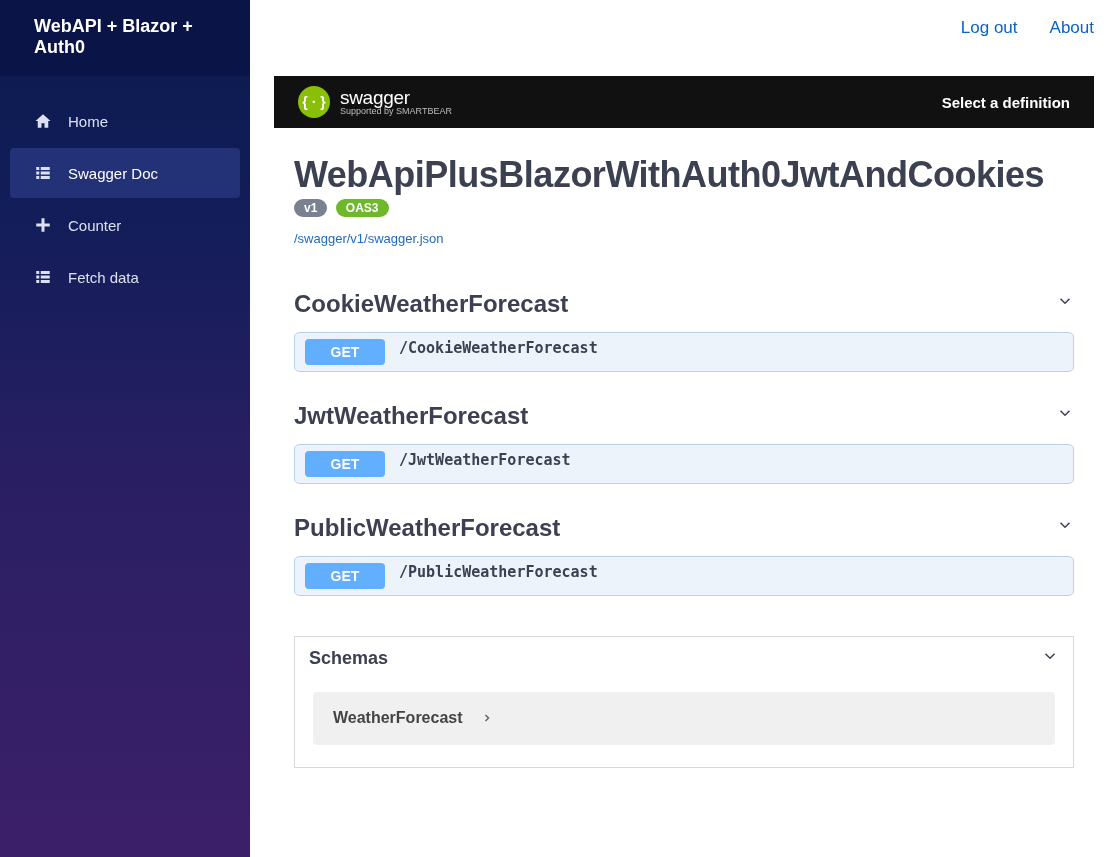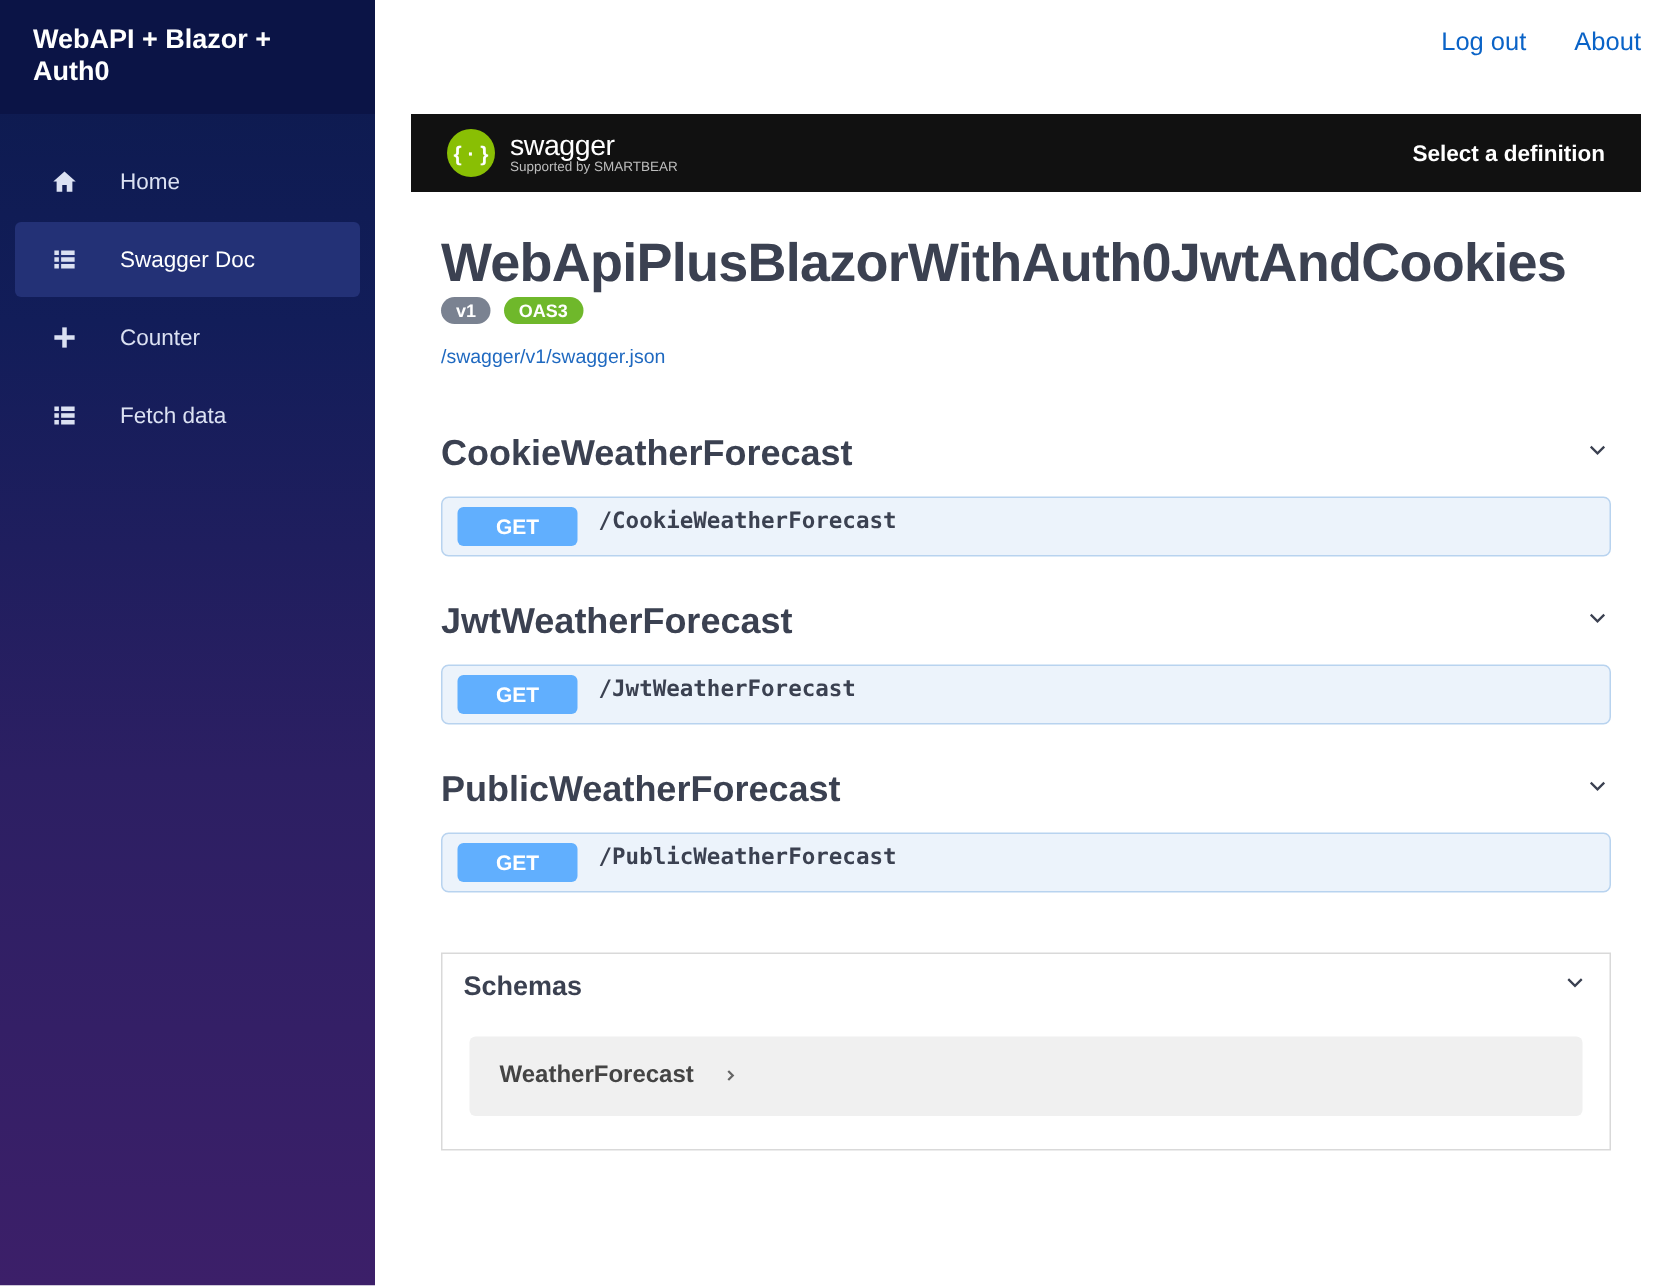--- a/index.html
+++ b/index.html
@@ -23,30 +23,30 @@
   }
   .sidebar {
     width: 250px;
     flex: 0 0 250px;
     background: linear-gradient(180deg, #0c1a4d 0%, #121d59 25%, #2c1f63 60%, #3c1f69 100%);
     color: #fff;
     display: flex;
     flex-direction: column;
   }
   .brand {
-    padding: 16px 22px 18px;
+    padding: 16px 34px 18px;
     font-size: 18px;
     font-weight: 600;
     background: #0b1446;
   }
   .nav { padding-top: 18px; }
   .nav-item {
     display: flex;
     align-items: center;
-    gap: 26px;
+    gap: 14px;
     padding: 16px 22px;
     color: #dbe1f2;
     cursor: pointer;
     font-size: 15px;
     margin: 2px 10px;
     border-radius: 4px;
   }
   .nav-item.active {
     background: #233176;
     color: #fff;

